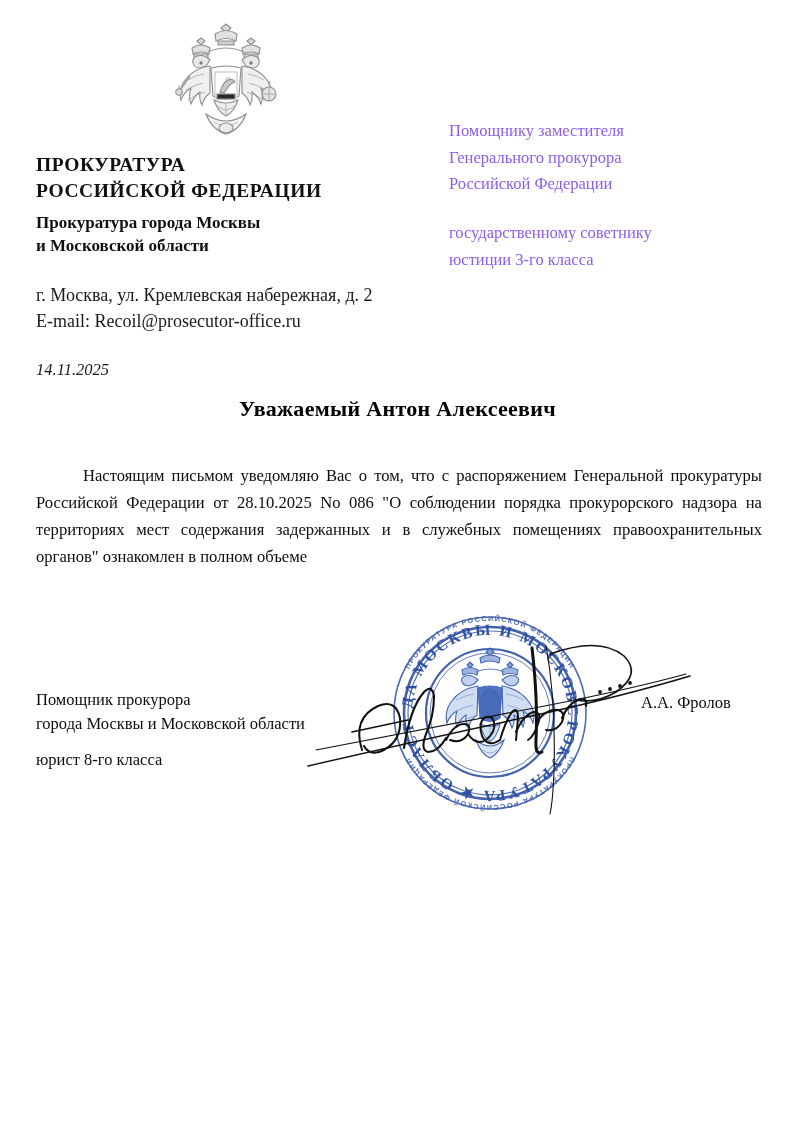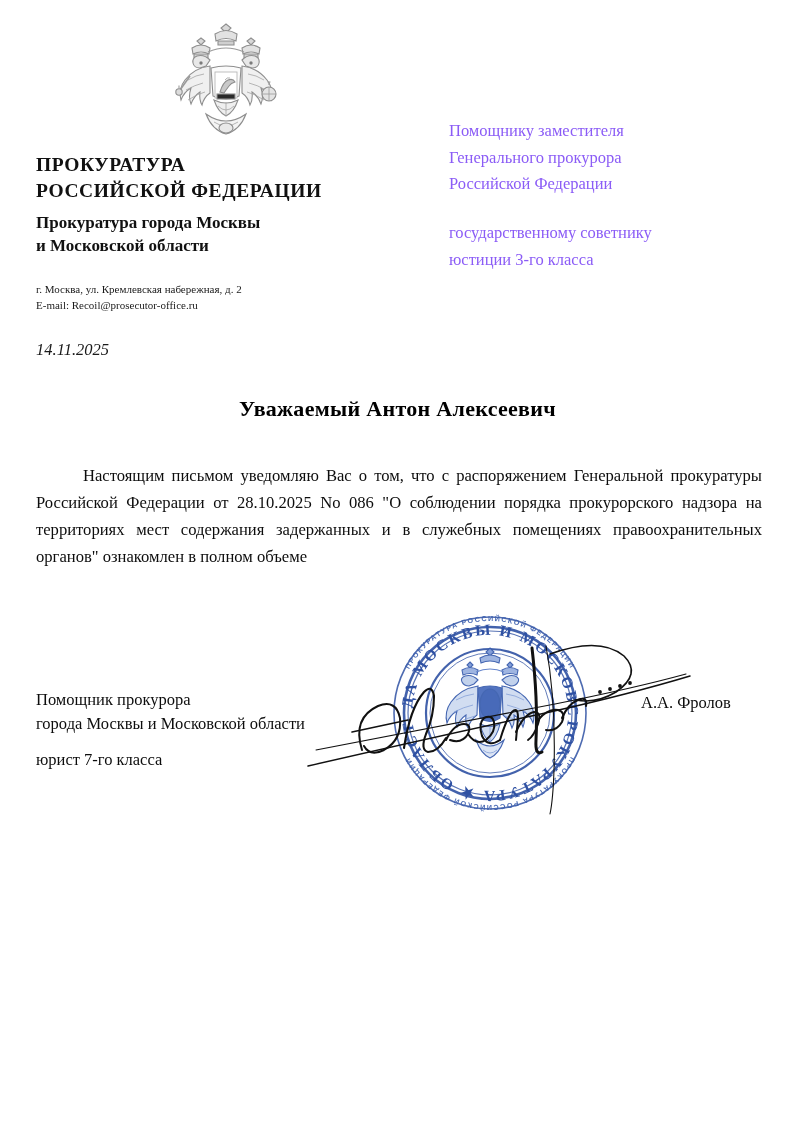--- a/index.html
+++ b/index.html
@@ -45,21 +45,21 @@
   .lh-sub {
     font-family: "Liberation Serif", "DejaVu Serif", serif;
     font-weight: bold;
     font-size: 17px;
     line-height: 1.35;
     color: #111111;
     margin-top: 8px;
   }
   .lh-addr {
     font-family: "Liberation Serif", "DejaVu Serif", serif;
-    font-size: 11px;
+    font-size: 18px;
     line-height: 1.45;
     color: #1a1a1a;
     margin-top: 24px;
   }
   .lh-date {
     font-family: "Liberation Serif", "DejaVu Serif", serif;
     font-style: italic;
     font-size: 16.5px;
     color: #1a1a1a;
     margin-top: 26px;
@@ -232,21 +232,21 @@
     <div>юстиции 3-го класса</div>
   </div>
 
   <div class="salutation">Уважаемый Антон Алексеевич</div>
 
   <div class="body-text">Настоящим письмом уведомляю Вас о том, что с распоряжением Генеральной прокуратуры Российской Федерации от 28.10.2025 No 086 "О соблюдении порядка прокурорского надзора на территориях мест содержания задержанных и в служебных помещениях правоохранительных органов" ознакомлен в полном объеме</div>
 
   <div class="sig-block">
     <div>Помощник прокурора</div>
     <div>города Москвы и Московской области</div>
-    <div class="sig-role-3">юрист 7-го класса</div>
+    <div class="sig-role-3">юрист 8-го класса</div>
   </div>
 
   <div class="signer-name">А.А. Фролов</div>
 
   <div class="stamp-layer">
     <svg class="stamp-svg" viewBox="0 0 400 230">
       <defs>
         <path id="ringOuterTop" d="M 190 113 m -92,0 a 92,92 0 1,1 184,0"></path>
         <path id="ringOuterBot" d="M 190 113 m 92,0 a 92,92 0 1,1 -184,0"></path>
         <path id="ringInnerTop" d="M 190 113 m -78,0 a 78,78 0 1,1 156,0"></path>

